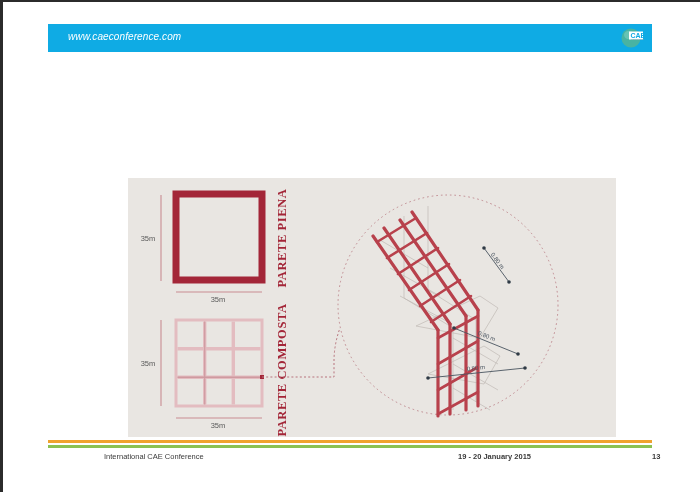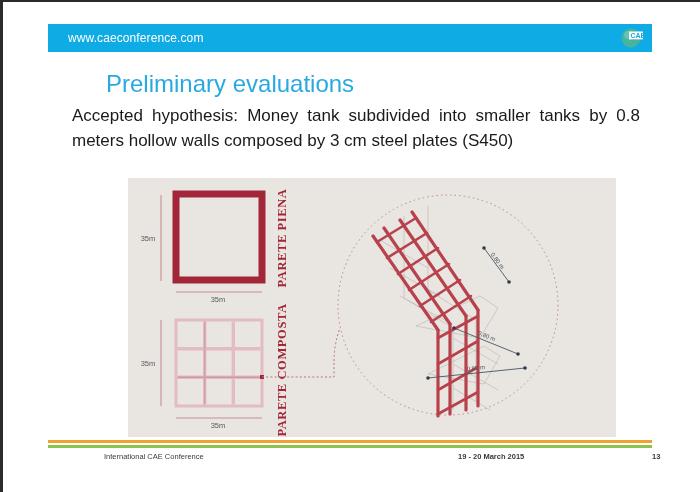--- a/index.html
+++ b/index.html
@@ -40,24 +40,25 @@
     left: 48px;
     top: 24px;
     width: 604px;
     height: 28px;
     background: #0fabe4;
   }
   #header-url {
     position: absolute;
     left: 20px;
     top: 7px;
-    font-size: 12px;
+    font-size: 10px;
     color: #ffffff;
     letter-spacing: .1px;
     white-space: nowrap;
+    font-style: italic;
   }
   #header-logo {
     position: absolute;
     right: 8px;
     top: 2px;
     width: 24px;
     height: 24px;
   }
 
   
@@ -154,23 +155,21 @@
         <circle cx="11" cy="12" r="9.5" fill="#49b3a2"></circle>
         <path d="M2 13 A9.5 9.5 0 0 0 20 15 A9.5 9.5 0 0 1 2 13 Z" fill="#2f8f84" opacity="0.7"></path>
         <ellipse cx="9" cy="9" rx="5" ry="4.2" fill="#7fd0c2" opacity="0.55"></ellipse>
         <rect x="9" y="5.5" width="14" height="8" fill="#ffffff"></rect>
         <text x="10.5" y="11.6" font-family="'Liberation Sans', sans-serif" font-size="7" font-weight="bold" fill="#0fabe4">CAE</text>
         <text x="11" y="14.2" font-family="'Liberation Sans', sans-serif" font-size="2.2" fill="#8aa0ad">CONFERENCE</text>
       </svg>
     </span>
   </div>
 
-  <div id="slide-title">Preliminary evaluations</div>
-
-  <div id="body-text">Accepted hypothesis: Money tank subdivided into smaller tanks by 0.8 meters hollow walls composed by 3 cm steel plates (S450)</div>
+
 
   <div id="figure-panel">
     <svg id="figure-svg" width="452" height="259" viewBox="0 0 452 259">
 
       <g>
 
         <line x1="33" y1="17" x2="33" y2="103" stroke="#c98b92" stroke-width="1.1"></line>
         <text x="20" y="63" text-anchor="middle" font-family="'Liberation Sans', sans-serif" font-size="7.5" fill="#5a5a5a">35m</text>
 
         <rect x="48" y="16" width="86" height="86" fill="none" stroke="#a32638" stroke-width="7"></rect>
@@ -269,16 +268,16 @@
           <text x="348" y="192" transform="rotate(-6 348 192)" text-anchor="middle" font-family="'Liberation Sans', sans-serif" font-size="6" fill="#4a5560">0.80 m</text>
         </g>
       </g>
 
     </svg>
   </div>
 
   <div id="footer-rule-orange"></div>
   <div id="footer-rule-green"></div>
   <div id="footer-left">International CAE Conference</div>
-  <div id="footer-center">19 - 20 March 2015</div>
+  <div id="footer-center">19 - 20 January 2015</div>
   <div id="footer-page">13</div>
 
 </div>
 
 </body></html>

